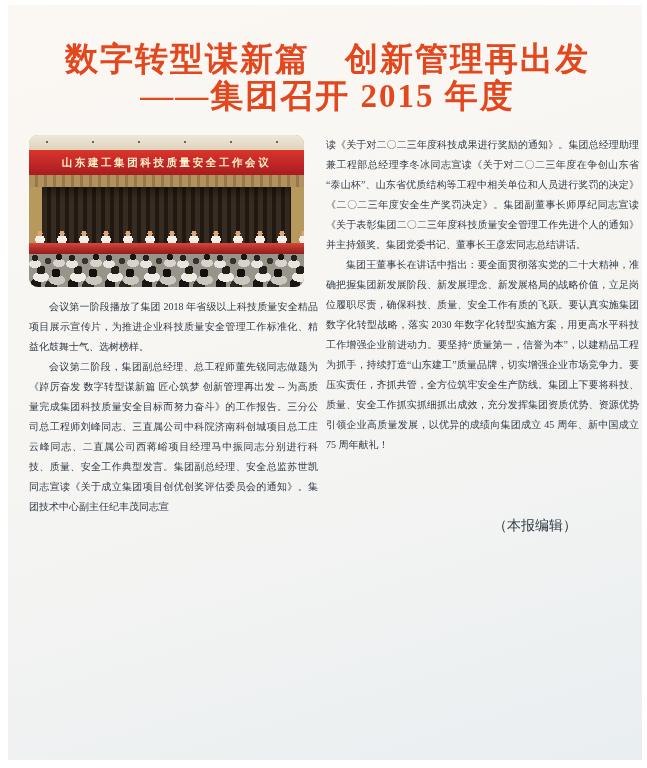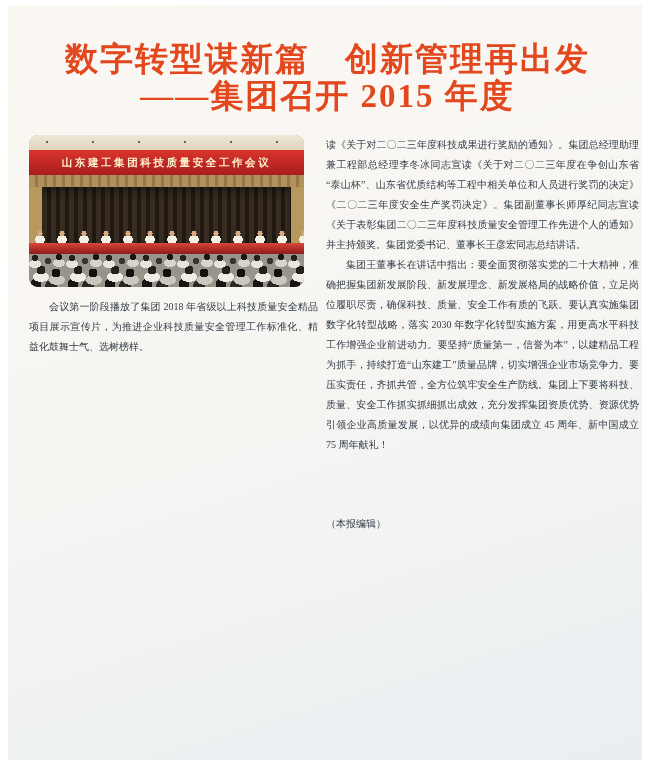--- a/index.html
+++ b/index.html
@@ -102,23 +102,23 @@
       radial-gradient(circle 4.5px at 12px 16px, #231f1b 98%, transparent),
       radial-gradient(circle 4.5px at 27px 19px, #14100d 98%, transparent),
       radial-gradient(ellipse 8px 5px at 12px 23px, #efece6 98%, transparent),
       radial-gradient(ellipse 8px 5px at 28px 26px, #ccc7be 98%, transparent),
       radial-gradient(circle 5.5px at 7px 30px, #191512 98%, transparent),
       radial-gradient(circle 6px at 22px 32px, #2c2722 98%, transparent);
     background-size: 37px 33px;
   }
   
   .editor-credit {
-    font-size: 10px;
+    font-size: 14px;
     color: #2f3945;
-    text-align: left;
+    text-align: right;
     padding-right: 62px;
     margin-top: 62px;
   }
 </style>
 </head>
 <body>
 
 <div class="page">
 
   <header class="title-block">
@@ -138,20 +138,21 @@
         <div class="ph-wallstrip"></div>
         <div class="ph-stage">
           <div class="ph-curtain"></div>
         </div>
         <div class="ph-rostrum"></div>
         <div class="ph-table"></div>
         <div class="ph-audience"></div>
       </figure>
 
       <p class="para indent">会议第一阶段播放了集团 2018 年省级以上科技质量安全精品项目展示宣传片，为推进企业科技质量安全管理工作标准化、精益化鼓舞士气、选树榜样。</p>
+      <p class="para indent">会议第二阶段，集团副总经理、总工程师董先锐同志做题为《踔厉奋发 数字转型谋新篇 匠心筑梦 创新管理再出发 -- 为高质量完成集团科技质量安全目标而努力奋斗》的工作报告。三分公司总工程师刘峰同志、三直属公司中科院济南科创城项目总工庄云峰同志、二直属公司西蒋峪项目经理马中振同志分别进行科技、质量、安全工作典型发言。集团副总经理、安全总监苏世凯同志宣读《关于成立集团项目创优创奖评估委员会的通知》。集团技术中心副主任纪丰茂同志宣</p>
     </div>
 
     <div class="col col-right">
       <p class="para">读《关于对二〇二三年度科技成果进行奖励的通知》。集团总经理助理兼工程部总经理李冬冰同志宣读《关于对二〇二三年度在争创山东省“泰山杯”、山东省优质结构等工程中相关单位和人员进行奖罚的决定》《二〇二三年度安全生产奖罚决定》。集团副董事长师厚纪同志宣读《关于表彰集团二〇二三年度科技质量安全管理工作先进个人的通知》并主持颁奖。集团党委书记、董事长王彦宏同志总结讲话。</p>
       <p class="para indent">集团王董事长在讲话中指出：要全面贯彻落实党的二十大精神，准确把握集团新发展阶段、新发展理念、新发展格局的战略价值，立足岗位履职尽责，确保科技、质量、安全工作有质的飞跃。要认真实施集团数字化转型战略，落实 2030 年数字化转型实施方案，用更高水平科技工作增强企业前进动力。要坚持“质量第一，信誉为本”，以建精品工程为抓手，持续打造“山东建工”质量品牌，切实增强企业市场竞争力。要压实责任，齐抓共管，全方位筑牢安全生产防线。集团上下要将科技、质量、安全工作抓实抓细抓出成效，充分发挥集团资质优势、资源优势引领企业高质量发展，以优异的成绩向集团成立 45 周年、新中国成立 75 周年献礼！</p>
       <div class="editor-credit">（本报编辑）</div>
     </div>
 
   </div>
 </div>

